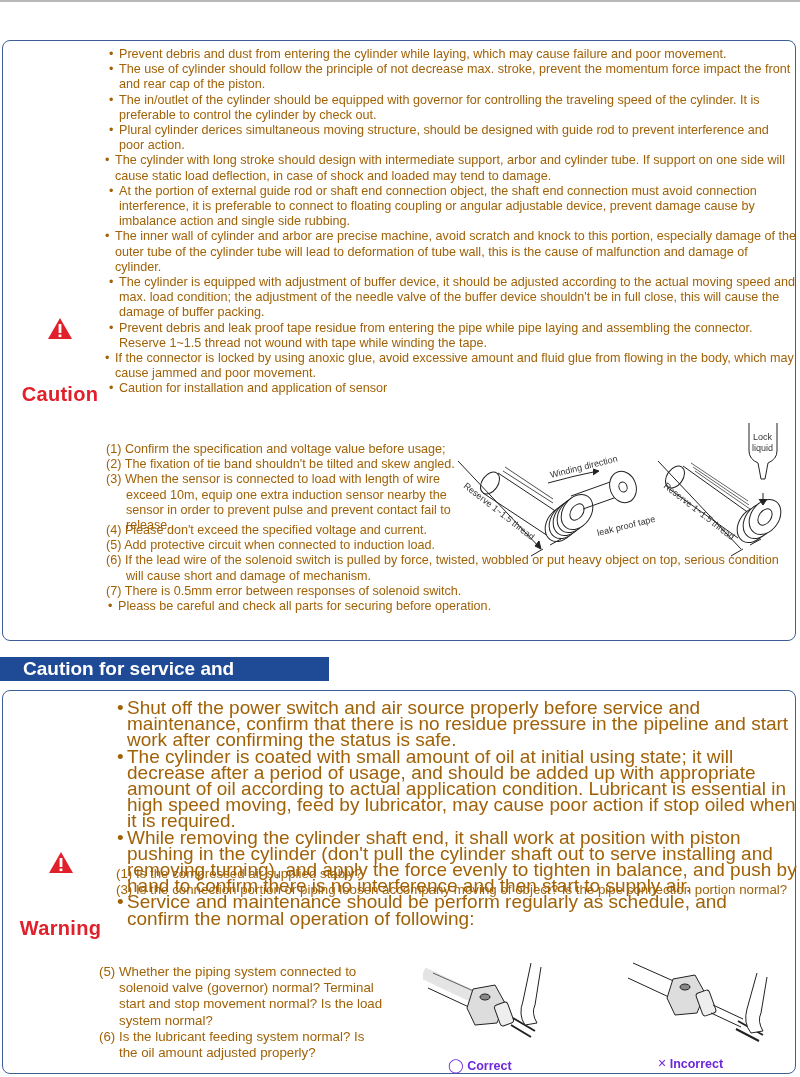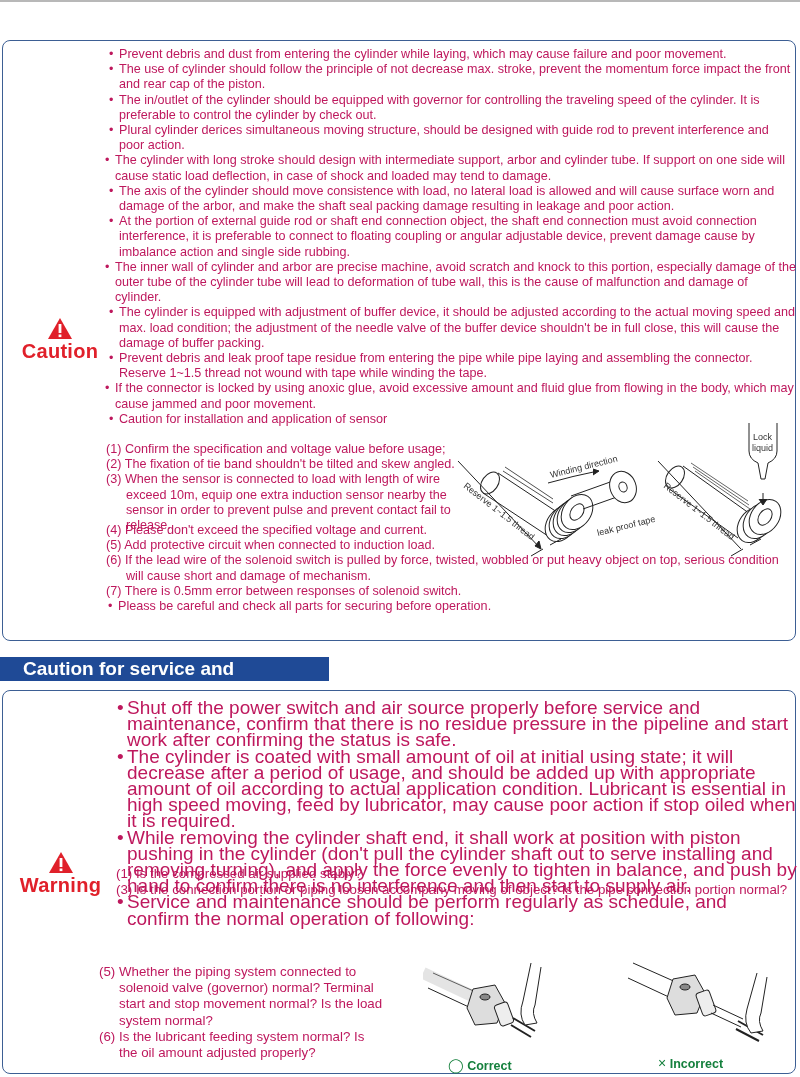--- a/index.html
+++ b/index.html
@@ -1,30 +1,30 @@
 <!DOCTYPE html>
 <html><head>
 <meta charset="utf-8">
 <style>
   html,body{margin:0;padding:0;background:#fff;}
   body{width:800px;height:1077px;position:relative;overflow:hidden;font-family:"Liberation Sans",sans-serif;color:#222;}
   .topline{position:absolute;left:0;top:0;width:800px;height:2px;background:#b8b8b8;}
   .panel{position:absolute;left:2px;width:794px;border:1.5px solid #3d5f94;border-radius:8px;background:#fff;box-sizing:border-box;}
   .p1{top:40px;height:601px;}
   .p2{top:690px;height:384px;}
-  .side{position:absolute;display:flex;flex-direction:column;align-items:center;}
+  .side{position:absolute;display:flex;flex-direction:column;align-items:center;gap:43px;}
   .side svg{display:block;}
   .side-label{font-family:"Liberation Sans",sans-serif;font-weight:bold;color:#e0202a;font-size:20px;letter-spacing:0.3px;line-height:22px;}
-  .txt{position:absolute;font-size:12.6px;line-height:15.2px;color:#be185d;}
+  .txt{position:absolute;font-size:12.6px;line-height:15.2px;color:#a16207;}
   .b{position:relative;padding-left:12px;}
   .b::before{content:"•";position:absolute;left:2px;top:0;}
   .n{position:relative;padding-left:20px;text-indent:-20px;}
   .section-bar{position:absolute;left:0;top:657px;width:329px;height:24px;background:#1f4a96;color:#fff;font-weight:bold;font-size:19px;line-height:24px;padding-left:23px;box-sizing:border-box;}
   .fig{position:absolute;}
-  .cap{position:absolute;font-weight:bold;font-size:12.5px;color:#15803d;}
+  .cap{position:absolute;font-weight:bold;font-size:12.5px;color:#6d28d9;}
 </style>
 </head>
 <body>
 
 <div class="topline"></div>
 
 <div class="panel p1">
   <div class="side" style="left:12px;top:276px;width:90px;">
     <svg width="26" height="23" viewBox="0 0 26 23">
       <polygon points="13,1 25,22 1,22" fill="#e0202a"></polygon>
@@ -33,21 +33,20 @@
     </svg>
     <div class="side-label">Caution</div>
   </div>
 
   <div class="txt" style="left:104px;top:6px;width:690px;">
     <div class="b">Prevent debris and dust from entering the cylinder while laying, which may cause failure and poor movement.</div>
     <div class="b">The use of cylinder should follow the principle of not decrease max. stroke, prevent the momentum force impact the front and rear cap of the piston.</div>
     <div class="b">The in/outlet of the cylinder should be equipped with governor for controlling the traveling speed of the cylinder. It is preferable to control the cylinder by check out.</div>
     <div class="b">Plural cylinder derices simultaneous moving structure, should be designed with guide rod to prevent interference and poor action.</div>
     <div class="b" style="margin-left:-4px;">The cylinder with long stroke should design with intermediate support, arbor and cylinder tube. If support on one side will cause static load deflection, in case of shock and loaded may tend to damage.</div>
-    <div class="b">The axis of the cylinder should move consistence with load, no lateral load is allowed and will cause surface worn and damage of the arbor, and make the shaft seal packing damage resulting in leakage and poor action.</div>
     <div class="b">At the portion of external guide rod or shaft end connection object, the shaft end connection must avoid connection interference, it is preferable to connect to floating coupling or angular adjustable device, prevent damage cause by imbalance action and single side rubbing.</div>
     <div class="b" style="margin-left:-4px;">The inner wall of cylinder and arbor are precise machine, avoid scratch and knock to this portion, especially damage of the outer tube of the cylinder tube will lead to deformation of tube wall, this is the cause of malfunction and damage of cylinder.</div>
     <div class="b">The cylinder is equipped with adjustment of buffer device, it should be adjusted according to the actual moving speed and max. load condition; the adjustment of the needle valve of the buffer device shouldn't be in full close, this will cause the damage of buffer packing.</div>
     <div class="b">Prevent debris and leak proof tape residue from entering the pipe while pipe laying and assembling the connector. Reserve 1~1.5 thread not wound with tape while winding the tape.</div>
     <div class="b" style="margin-left:-4px;">If the connector is locked by using anoxic glue, avoid excessive amount and fluid glue from flowing in the body, which may cause jammed and poor movement.</div>
     <div class="b">Caution for installation and application of sensor</div>
   </div>
 
   <div class="txt" style="left:103px;top:401px;width:360px;">
     <div class="n"><span>(1)</span> <span>Confirm the specification and voltage value before usage;</span></div>

